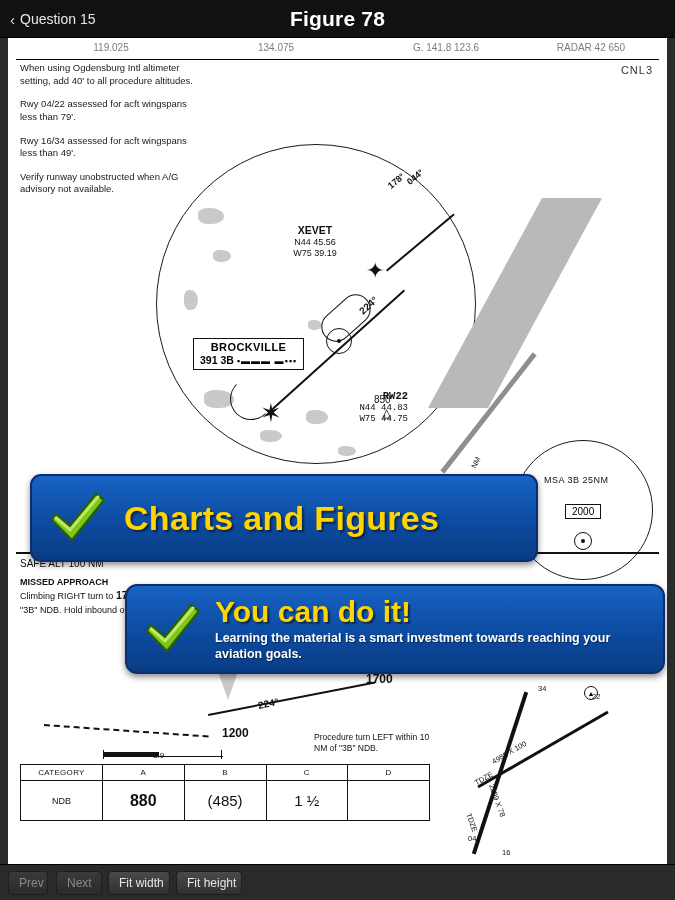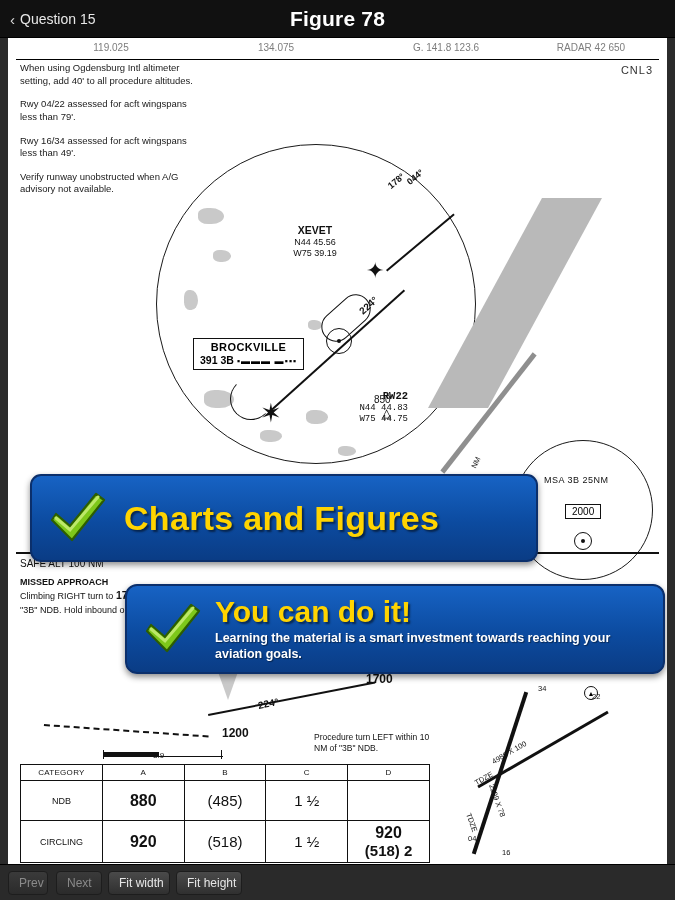--- a/index.html
+++ b/index.html
@@ -504,30 +504,20 @@
             <td class="cat" style="width:82px;">C</td>
             <td class="cat" style="width:82px;">D</td>
           </tr>
           <tr style="height:40px;">
             <td class="rowlbl">NDB</td>
             <td class="big">880</td>
             <td class="small">(485)</td>
             <td class="small">1 ½</td>
             <td class="small"></td>
           </tr>
-          <tr style="height:40px;">
-            <td class="rowlbl">CIRCLING</td>
-            <td class="big">920</td>
-            <td class="small">(518)</td>
-            <td class="small">1 ½</td>
-            <td class="big">
-              <div>920</div>
-              <div class="small">(518)   2</div>
-            </td>
-          </tr>
         </tbody>
           </table>
 
         <div style="position:absolute; left:340px; top:786px; width:82px; margin-top:40px;">
           <div style="font-size:16px;font-weight:bold;color:#111;">1020</div>
           <div style="font-size:9px;color:#111;">(618)   2</div>
         </div>
 
         <div class="airport-sketch">
           <div class="apt-rw" style="left:60px; top:10px; width:4px; height:170px; transform: rotate(18deg);"></div>

